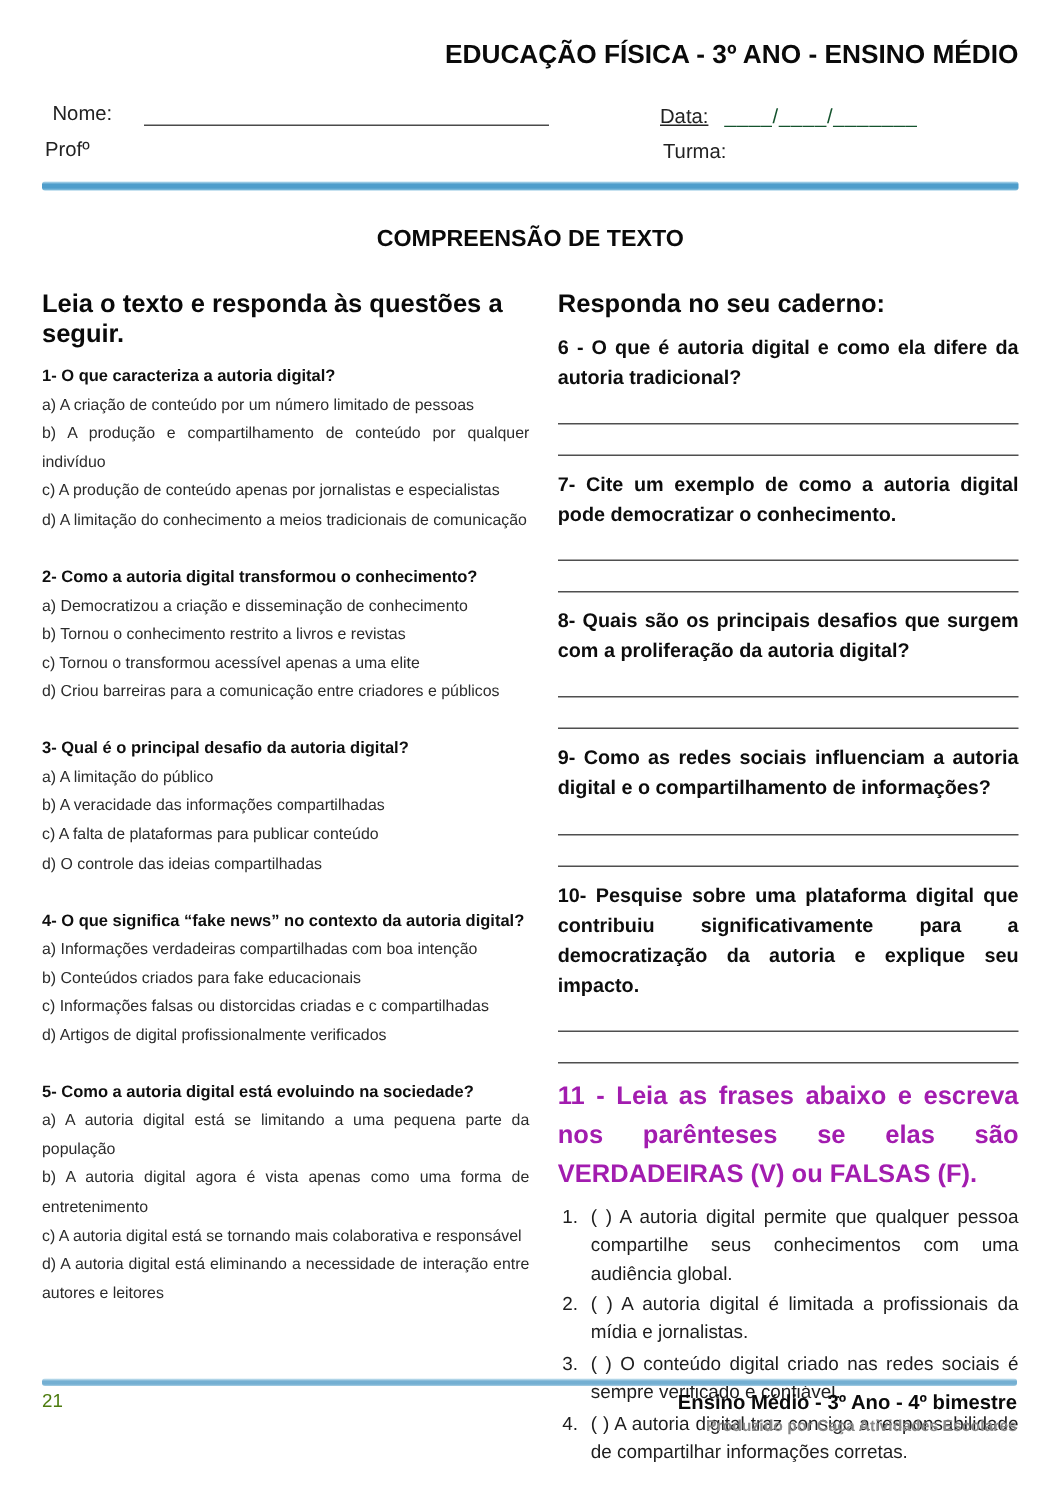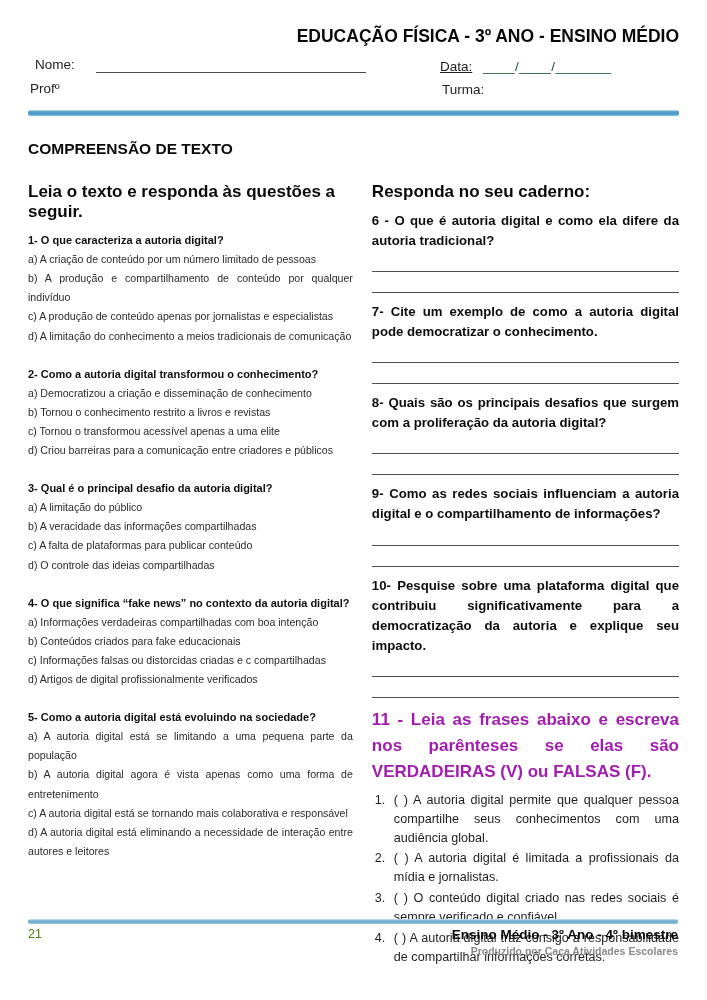--- a/index.html
+++ b/index.html
@@ -8,33 +8,33 @@
     width:707px; height:1000px;
     font-family:"Liberation Sans", sans-serif;
     color:#1b1b1b;
     position:relative;
     overflow:hidden;
   }
   .page { position:relative; width:707px; height:756px; padding:12px 28px 0 28px; background:#fff;border-radius:28px; }
 
   
   .doc-title { text-align:right; font-weight:bold; font-size:17.5px; margin-top:14px; color:#0a0a0a; }
-  .hdr-grid { position:relative; height:50px; margin-top:8px; font-size:13.5px; color:#222; }
+  .hdr-grid { position:relative; height:50px; margin-top:19px; font-size:13.5px; color:#222; }
   .nome-lbl  { position:absolute; left:7px;  top:2px; }
   .name-line { position:absolute; left:68px; top:17px; width:270px; border-bottom:1.4px solid #4a4a4a; }
   .prof-lbl  { position:absolute; left:2px;  top:26px; }
   .data-lbl  { position:absolute; left:412px; top:4px;text-decoration:underline; }
   .data-val  { position:absolute; left:455px; top:4px; color:#14532d; letter-spacing:.5px; }
   .turma-lbl { position:absolute; left:414px; top:27px; }
   .divider {
     height:6px; margin-top:5px; border-radius:2px;
     background:linear-gradient(to bottom,#c2e1f0,#4e9dcb 30%,#4e9dcb 72%,#8fc5e1);
   }
 
-  .section-title { font-weight:bold; font-size:15.5px; margin:24px 0 24px 0; color:#0a0a0a; }
+  .section-title { text-align:center; font-weight:bold; font-size:15.5px; margin:24px 0 24px 0; color:#0a0a0a; }
 
   
   .columns { display:flex; gap:19px; align-items:flex-start; }
   .col-left  { width:330px; }
   .col-right { width:312px; }
   .col-heading { font-weight:bold; font-size:17px; margin-bottom:9px; color:#0a0a0a; }
 
   .q-block { margin-bottom:19px; }
   .q-title { font-weight:bold; font-size:11px; line-height:1.75; text-align:justify; color:#0f0f0f; }
   .q-opt   { font-size:10.6px; line-height:1.8; text-align:justify; color:#2b2b2b; }

